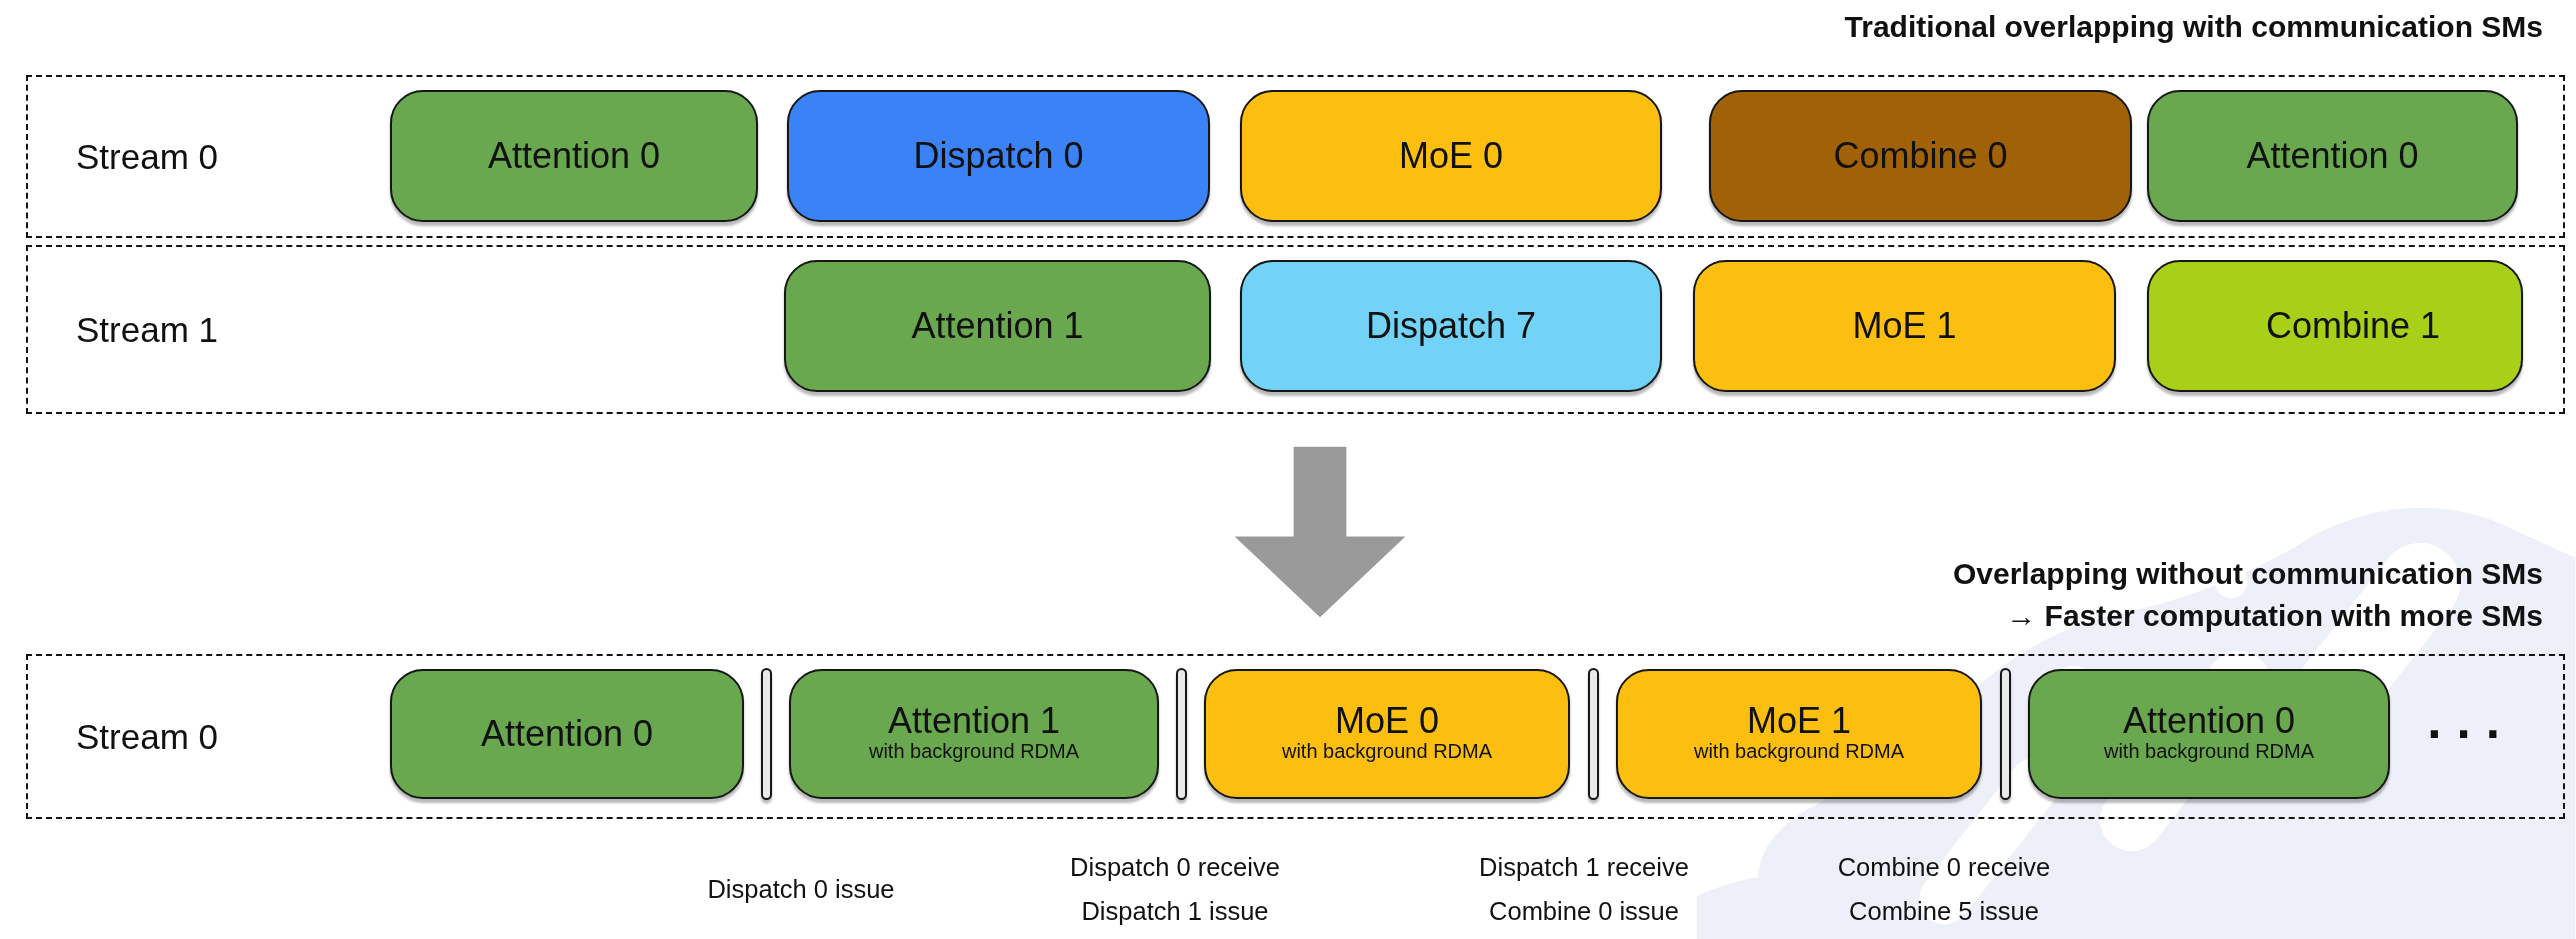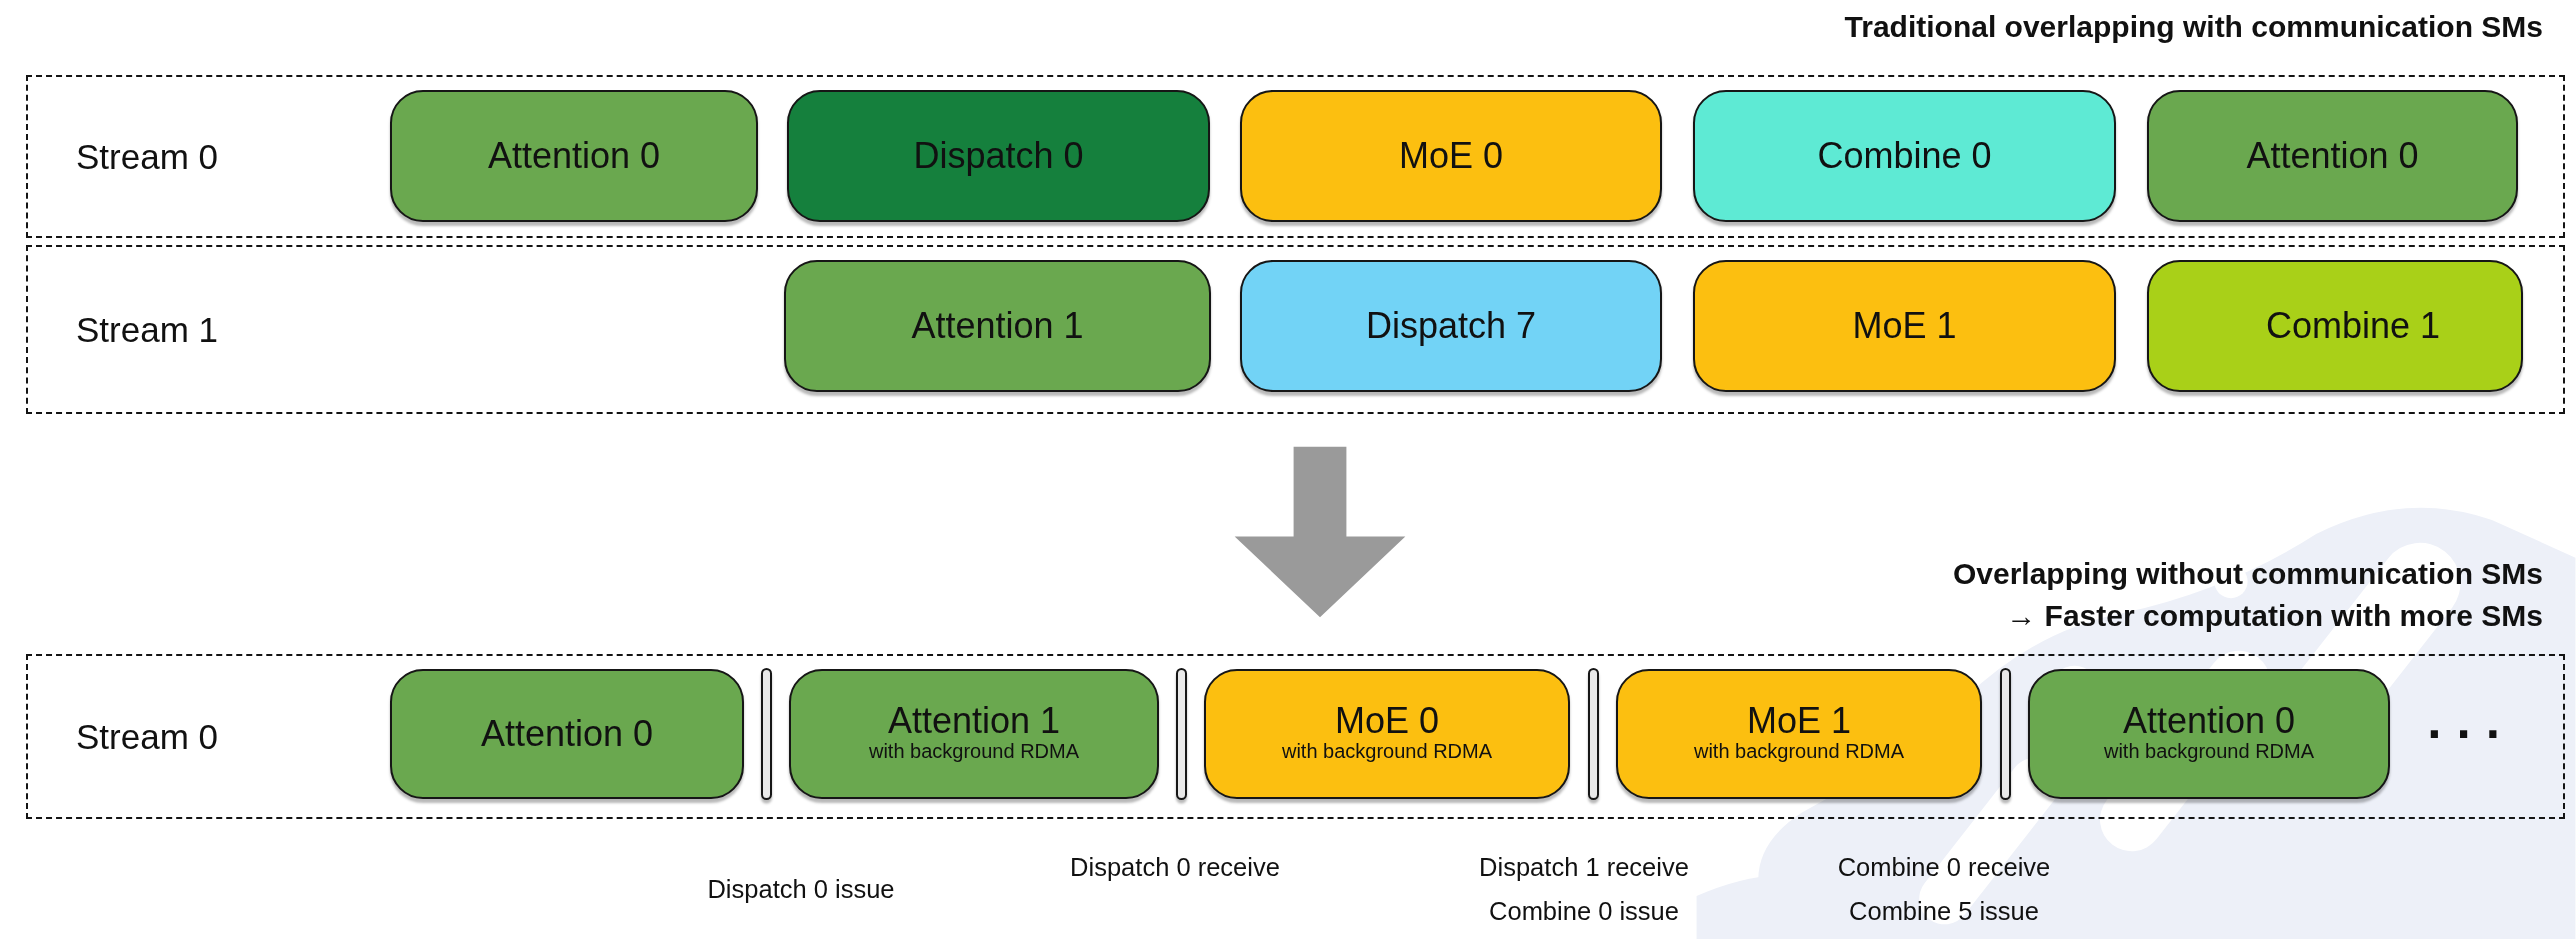--- a/index.html
+++ b/index.html
@@ -84,27 +84,27 @@
 
   <div class="layer">
 
     <div class="title t1">Traditional overlapping with communication SMs</div>
 
     <div class="rowbox" id="row0">
         <div class="stream-label">Stream 0</div>
         <div class="blk r0-e0" style="background: rgb(106, 168, 79);">
           <div class="blk-label">Attention 0</div>
         </div>
-        <div class="blk r0-e1" style="background: #15803d;">
+        <div class="blk r0-e1" style="background: #3b82f6;">
           <div class="blk-label">Dispatch 0</div>
         </div>
         <div class="blk r0-e2" style="background: rgb(252, 191, 16);">
           <div class="blk-label">MoE 0</div>
         </div>
-        <div class="blk r0-e3" style="background: #5eead4;">
+        <div class="blk r0-e3" style="background: #a16207; margin-left: 16px;">
           <div class="blk-label">Combine 0</div>
         </div>
         <div class="blk r0-e4" style="background: rgb(106, 168, 79);">
           <div class="blk-label">Attention 0</div>
         </div>
       </div>
     <div class="rowbox" id="row1">
         <div class="stream-label">Stream 1</div>
         <div class="blk r1-e0" style="background: rgb(106, 168, 79);">
           <div class="blk-label">Attention 1</div>
@@ -156,20 +156,21 @@
         </div>
         <div class="dots r2-e9">···</div>
       </div>
 
     <div id="annotations">
         <div class="ann ann-0">
           <div>Dispatch 0 issue</div>
         </div>
         <div class="ann ann-1">
           <div>Dispatch 0 receive</div>
+          <div>Dispatch 1 issue</div>
         </div>
         <div class="ann ann-2">
           <div>Dispatch 1 receive</div>
           <div>Combine 0 issue</div>
         </div>
         <div class="ann ann-3">
           <div>Combine 0 receive</div>
           <div>Combine 5 issue</div>
         </div>
       </div>

